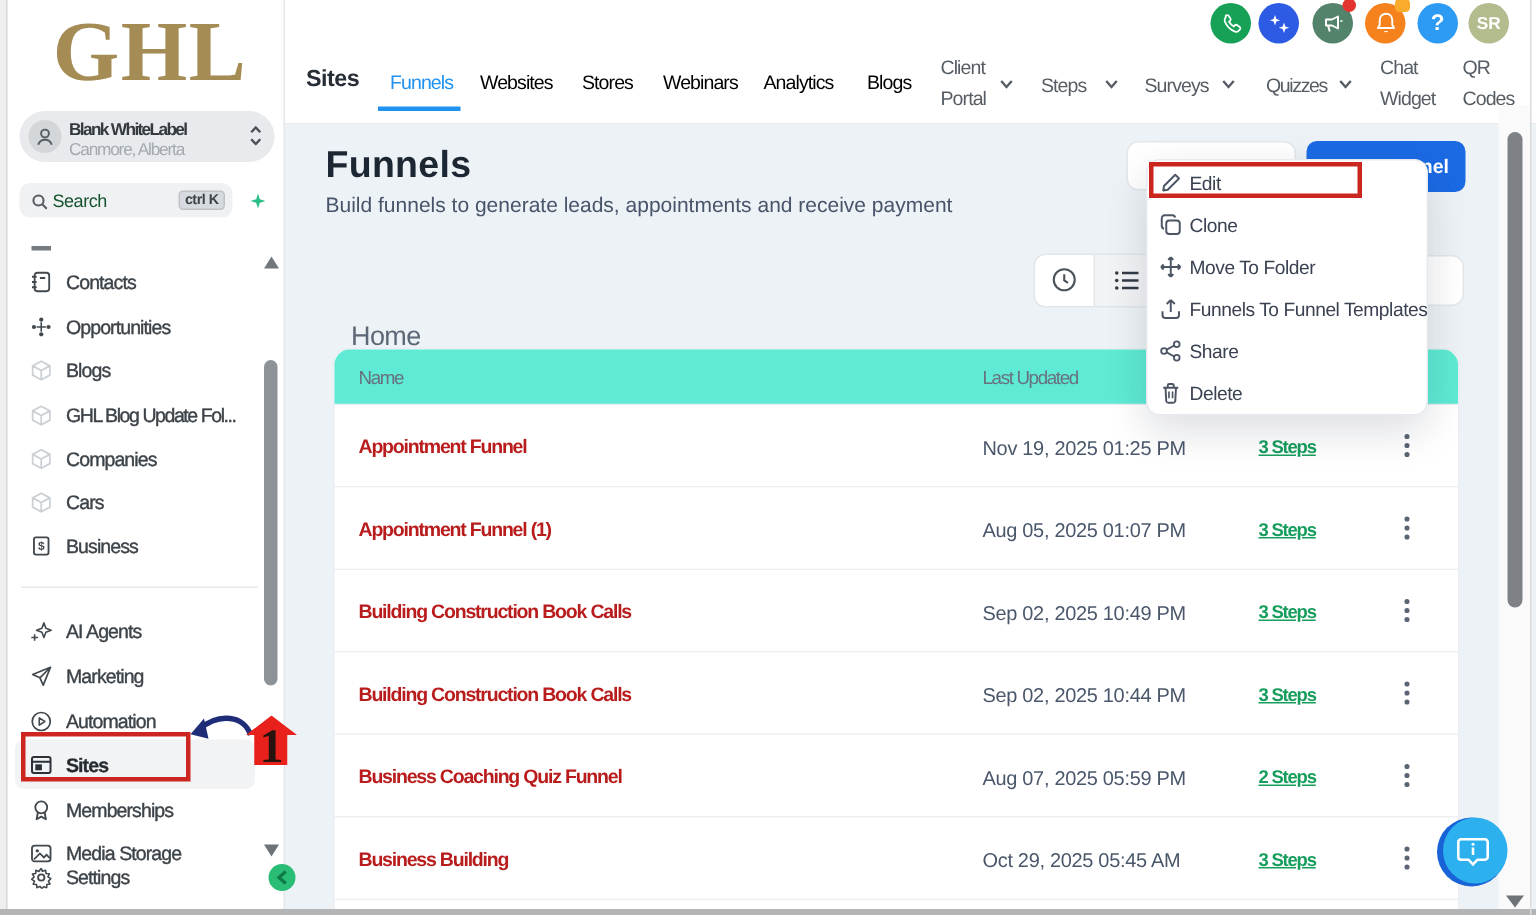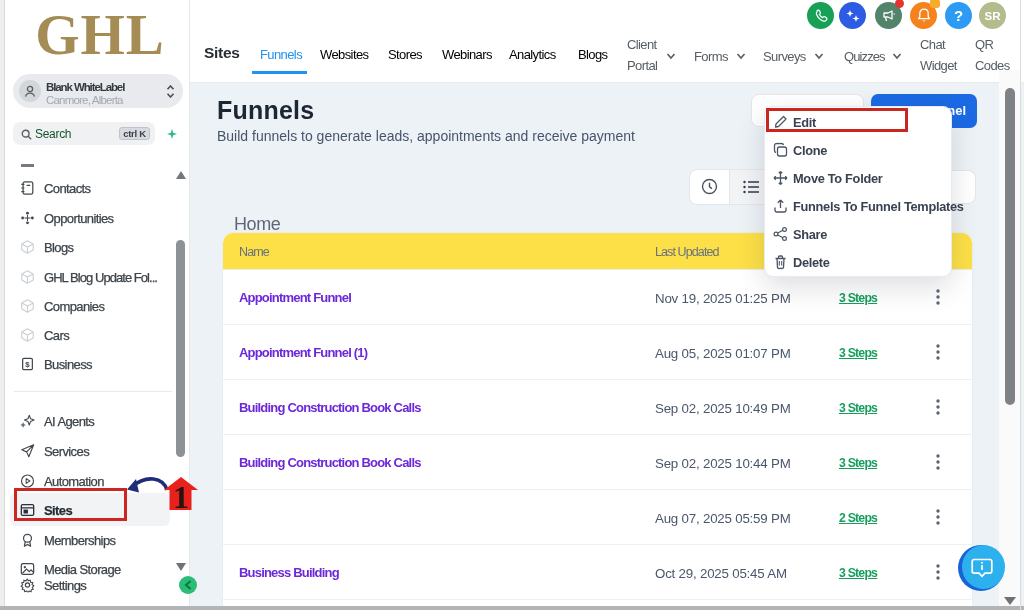--- a/index.html
+++ b/index.html
@@ -58,33 +58,33 @@
   #subtitle { left:217px; top:128px; font-size:14px; letter-spacing:0px; color:#48546a; }
   #btn-white { left:751px; top:94px; width:113px; height:33px; background:#fff; border:1px solid #e3e7eb; border-radius:8px; }
   #btn-blue { left:871px; top:94px; width:106px; height:34px; background:#1b6ae4; border-radius:7px; color:#fff; font-size:13px; font-weight:bold; text-align:right; line-height:34px; padding-right:11px; }
   #seg { left:689px; top:169px; width:92px; height:36px; background:#fff; border:1px solid #e2e6ea; border-radius:8px; }
   #seg .sep { position:absolute; left:39px; top:0; width:1px; height:34px; background:#e2e6ea; }
   #seg .right { position:absolute; left:40px; top:0; width:51px; height:34px; background:#f2f3f5; }
   #searchinput { left:772px; top:170px; width:204px; height:34px; background:#fff; border:1px solid #e3e7eb; border-radius:8px; }
   #home { left:234px; top:214px; font-size:18px; letter-spacing:-0.4px; color:#5d6877; }
 
   #table { left:222px; top:232px; width:751px; height:374px; background:#fff; border:1px solid #e9ecf0; border-radius:10px 10px 0 0; border-bottom:none; }
-  #thead { position:absolute; left:0; top:0; width:100%; height:37px; background:#fde047; border-bottom:1px solid #e9ecf0; border-radius:10px 10px 0 0; }
+  #thead { position:absolute; left:0; top:0; width:100%; height:37px; background:#5eead4; border-bottom:1px solid #e9ecf0; border-radius:10px 10px 0 0; }
   .th { position:absolute; top:12px; font-size:12.5px; letter-spacing:-0.9px; color:#68717f; }
   .row { position:absolute; left:0; width:100%; height:55px; border-bottom:1px solid #eef1f4; }
-  .rname { position:absolute; left:16px; top:20px; font-size:13px; letter-spacing:-0.8px; font-weight:bold; color:#6d28d9; }
+  .rname { position:absolute; left:16px; top:20px; font-size:13px; letter-spacing:-0.8px; font-weight:bold; color:#b91c1c; }
   .rdate { position:absolute; left:432px; top:21px; font-size:13.3px; letter-spacing:-0.2px; color:#4a576b; }
   .rsteps { position:absolute; left:616px; top:21px; font-size:12.3px; letter-spacing:-0.8px; font-weight:bold; color:#179e5d;text-decoration:underline; }
   .rdots { position:absolute; left:713px; top:19px; color:#5a6473; }
 
   
   #dropdown { left:764px; top:106px; width:188px; height:171px; background:#fff; border:1px solid #e7eaee; border-radius:9px; box-shadow:0 10px 28px rgba(16,24,40,.14); z-index:35; }
   .dd { position:absolute; left:0; width:100%; height:28px; }
   .dd .ic { position:absolute; left:8px; top:50%; transform:translateY(-50%); width:15px; height:15px; }
-  .dd .tx { position:absolute; left:28px; top:50%; transform:translateY(-50%); font-size:12.8px; letter-spacing:-0.3px; color:#3a4252; white-space:nowrap;font-weight:bold; }
+  .dd .tx { position:absolute; left:28px; top:50%; transform:translateY(-50%); font-size:12.8px; letter-spacing:-0.3px; color:#3a4252; white-space:nowrap; }
 
   
   #mainthumb { left:1005px; top:88px; width:10px; height:317px; background:#7e8286; border-radius:5px; z-index:5; }
   #edge-line { left:1020px; top:0px; width:1px; height:610px; background:#dcdcdc; }
   #pagedown { left:1004px; top:597px; width:0; height:0; border-left:6px solid transparent; border-right:6px solid transparent; border-top:8px solid #6d7276; z-index:6; }
 
   
   #chat { left:958px; top:545px; width:46px; height:46px; border-radius:50%; background:#1863d6; z-index:30; }
   #chat .inner { position:absolute; left:4px; top:0px; width:43px; height:44px; border-radius:50%; background:#2cb1ee; }
 </style>
@@ -190,21 +190,21 @@
       <span class="ic"><svg viewBox="0 0 17 17">
           <path d="M10.5 2 L12 6 L16 7.5 L12 9 L10.5 13 L9 9 L5 7.5 L9 6 Z" fill="none" stroke="#41484e" stroke-width="1.2" stroke-linejoin="round"></path>
           <path d="M3.5 10.5 L3.5 15.5 M1 13 L6 13" stroke="#41484e" stroke-width="1.2"></path>
         </svg></span>
       <span class="tx" style="">AI Agents</span>
     </div>
     <div class="abs nav" style="top:436.5px">
       <span class="ic"><svg viewBox="0 0 17 17">
           <path d="M15.5 1.5 L2 7 L7.5 9.5 L10 15 Z M7.5 9.5 L15.5 1.5" fill="none" stroke="#41484e" stroke-width="1.3" stroke-linejoin="round"></path>
         </svg></span>
-      <span class="tx" style="">Services</span>
+      <span class="tx" style="">Marketing</span>
     </div>
     <div class="abs nav" style="top:466.5px">
       <span class="ic"><svg viewBox="0 0 17 17">
           <circle cx="8.5" cy="8.5" r="6.8" fill="none" stroke="#41484e" stroke-width="1.3"></circle>
           <path d="M7 5.8 L11.2 8.5 L7 11.2 Z" fill="none" stroke="#41484e" stroke-width="1.2" stroke-linejoin="round"></path>
         </svg></span>
       <span class="tx" style="">Automation</span>
     </div>
     <div class="abs nav" style="top:495.5px">
       <span class="ic"><svg viewBox="0 0 17 17">
@@ -250,21 +250,21 @@
 
   <div class="abs" id="nb-sites">Sites</div>
   <div class="abs tab" style="left:260px" id="tab-funnels">Funnels</div>
   <div class="abs" id="tabline"></div>
   <div class="abs tab" style="left:320px">Websites</div>
   <div class="abs tab" style="left:388px">Stores</div>
   <div class="abs tab" style="left:442px">Webinars</div>
   <div class="abs tab" style="left:509px">Analytics</div>
   <div class="abs tab" style="left:578px">Blogs</div>
   <div class="abs tab2" style="left:627px;top:35px">Client<br>Portal</div>
-  <div class="abs tab2" style="left:694px;top:47px">Forms</div>
+  <div class="abs tab2" style="left:694px;top:47px">Steps</div>
   <div class="abs tab2" style="left:763px;top:47px">Surveys</div>
   <div class="abs tab2" style="left:844px;top:47px;letter-spacing:-0.9px">Quizzes</div>
   <div class="abs tab2" style="left:920px;top:35px">Chat<br>Widget</div>
   <div class="abs tab2" style="left:975px;top:35px">QR<br>Codes</div>
   <svg class="abs chev" style="left:666px;top:51px" viewBox="0 0 10 10">
     <path d="M1.5 3 L5 7 L8.5 3" fill="none" stroke="#565d64" stroke-width="1.6"></path>
   </svg>
   <svg class="abs chev" style="left:736px;top:51px" viewBox="0 0 10 10">
     <path d="M1.5 3 L5 7 L8.5 3" fill="none" stroke="#565d64" stroke-width="1.6"></path>
   </svg>
@@ -365,20 +365,21 @@
         <span class="rname">Building Construction Book Calls</span>
         <span class="rdate">Sep 02, 2025 10:44 PM</span>
         <span class="rsteps">3 Steps</span>
         <span class="rdots"><svg width="4" height="16" viewBox="0 0 4 16">
             <circle cx="2" cy="2" r="1.7" fill="#5a6473"></circle>
             <circle cx="2" cy="8" r="1.7" fill="#5a6473"></circle>
             <circle cx="2" cy="14" r="1.7" fill="#5a6473"></circle>
           </svg></span>
       </div>
       <div class="row" style="top:257px">
+        <span class="rname">Business Coaching Quiz Funnel</span>
         <span class="rdate">Aug 07, 2025 05:59 PM</span>
         <span class="rsteps">2 Steps</span>
         <span class="rdots"><svg width="4" height="16" viewBox="0 0 4 16">
             <circle cx="2" cy="2" r="1.7" fill="#5a6473"></circle>
             <circle cx="2" cy="8" r="1.7" fill="#5a6473"></circle>
             <circle cx="2" cy="14" r="1.7" fill="#5a6473"></circle>
           </svg></span>
       </div>
       <div class="row" style="top:312px">
         <span class="rname">Business Building</span>

